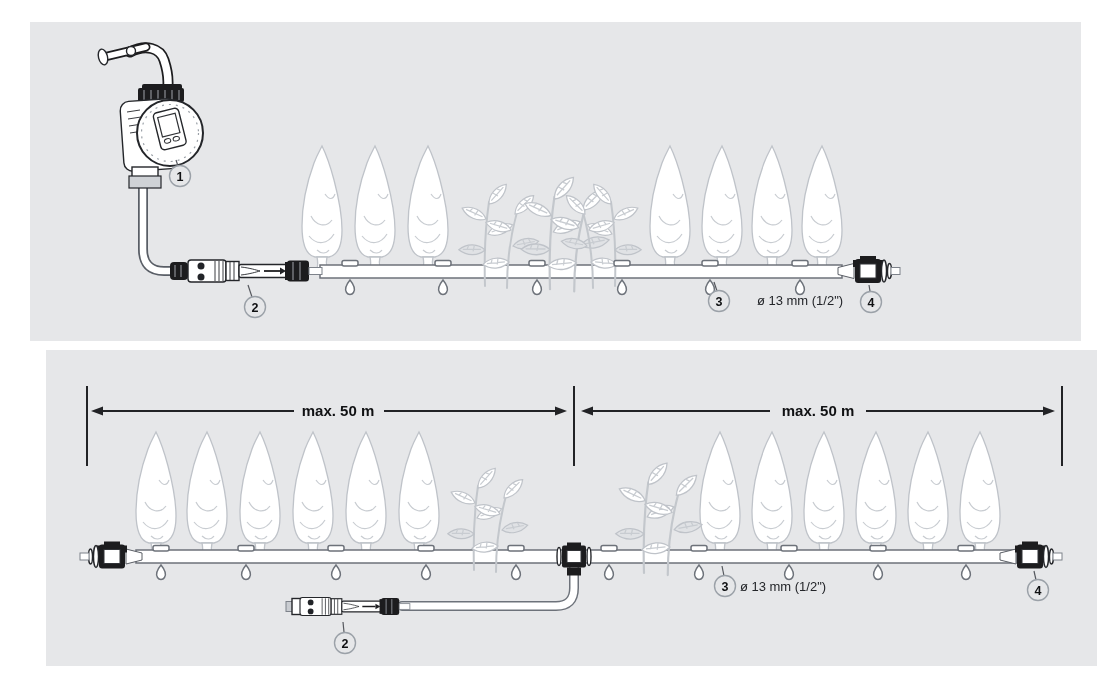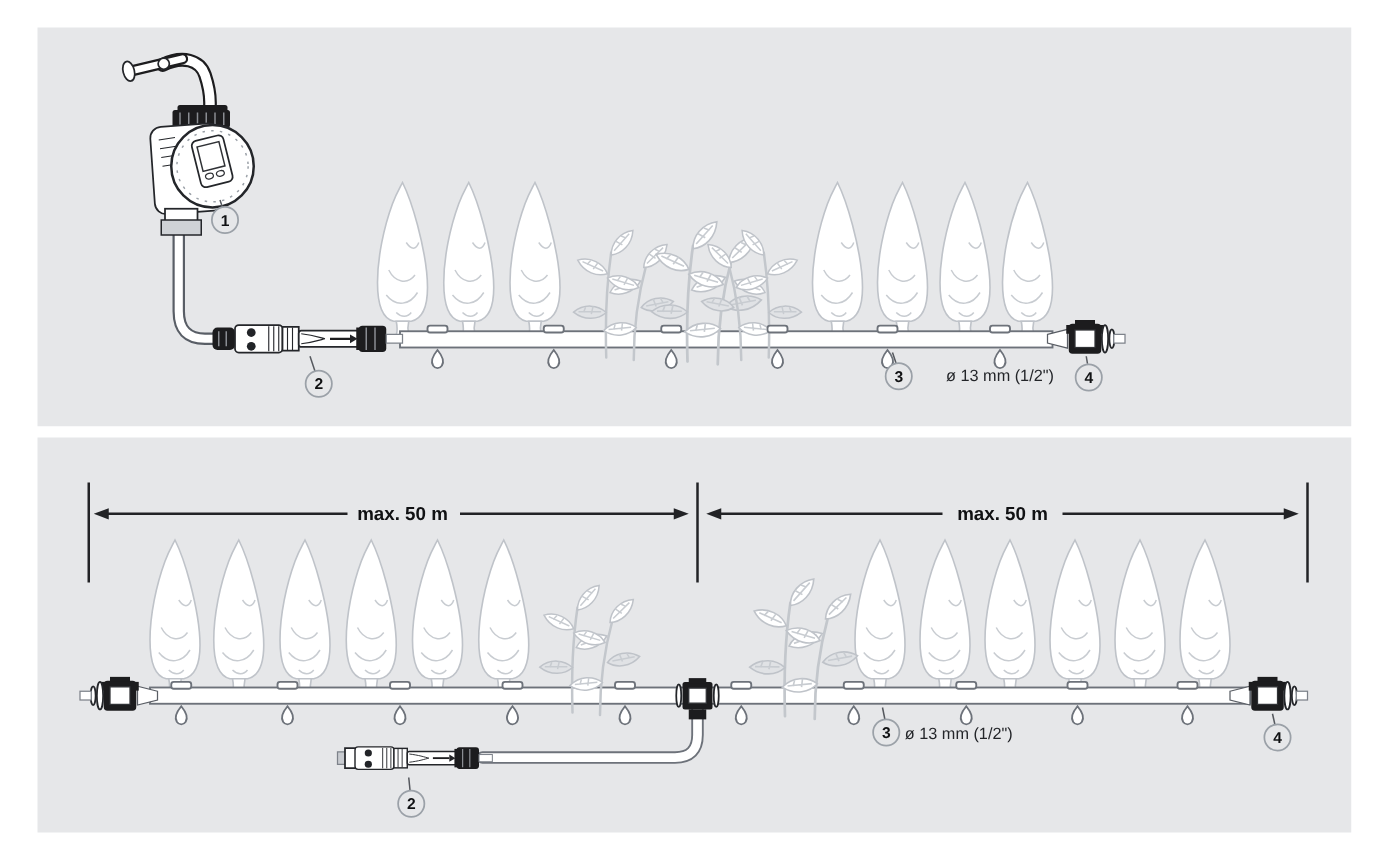--- a/index.html
+++ b/index.html
@@ -1,20 +1,20 @@
 <!DOCTYPE html>
 <html><head>
 <meta charset="utf-8">
 <style>
   html,body{margin:0;padding:0;background:#ffffff;}
   .stage{position:relative;width:1110px;height:688px;background:#ffffff;overflow:hidden;
          font-family:"Liberation Sans",sans-serif;}
   .panel{position:absolute;background:#e6e7e9;}
   .panel-top{left:30px;top:22px;width:1051px;height:319px;}
-  .panel-bottom{left:30px;top:350px;width:1051px;height:316px;}
+  .panel-bottom{left:46px;top:350px;width:1051px;height:316px;}
   svg{display:block;}
   .white-part{fill:#ffffff;stroke:#24262a;stroke-width:1.4;}
   .dark-part{fill:#1c1c1e;stroke:none;}
   .pipe{fill:#ffffff;stroke:#6d727a;stroke-width:1.5;}
   .pipe-outer{stroke:#6d727a;stroke-width:10;fill:none;stroke-linecap:round;}
   .pipe-inner{stroke:#ffffff;stroke-width:7;fill:none;stroke-linecap:round;}
   .hose-outer{stroke:#595e66;stroke-width:10;fill:none;stroke-linecap:butt;}
   .hose-inner{stroke:#ffffff;stroke-width:6.5;fill:none;stroke-linecap:butt;}
   .foliage{fill:#ffffff;stroke:#bfc3c9;stroke-width:1.3;}
   .foliage-detail{fill:none;stroke:#c8ccd1;stroke-width:1.2;}

